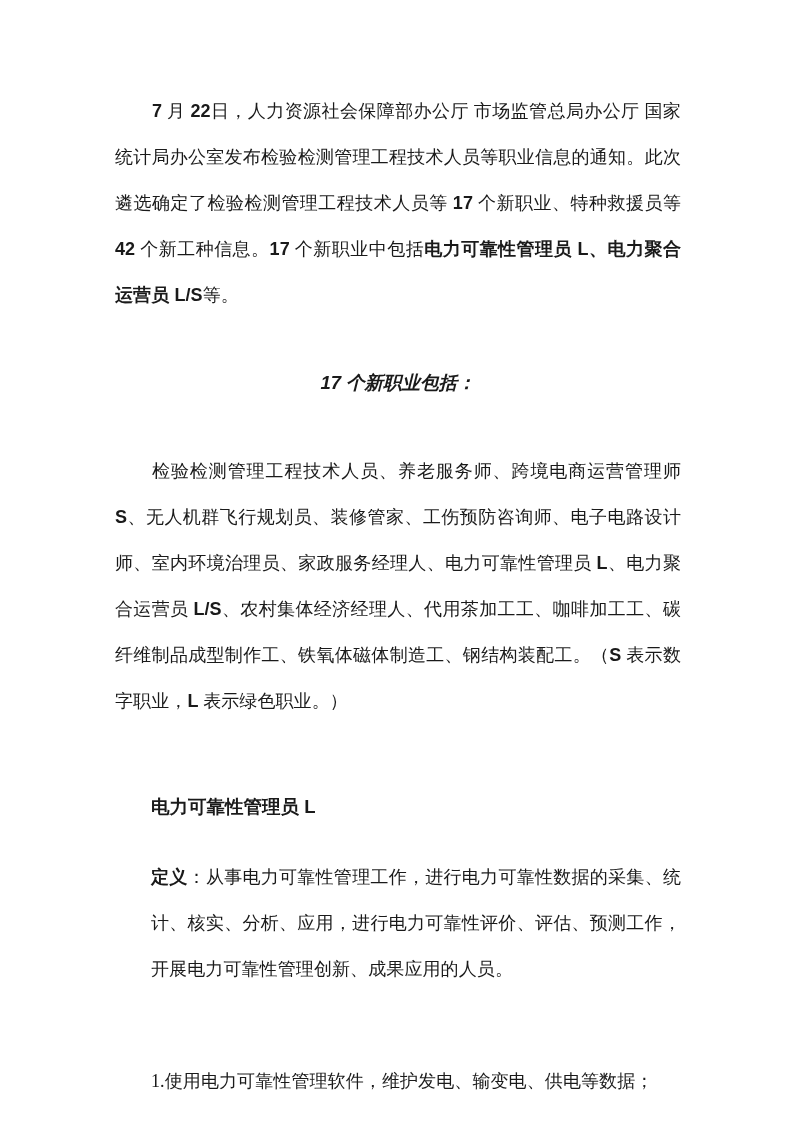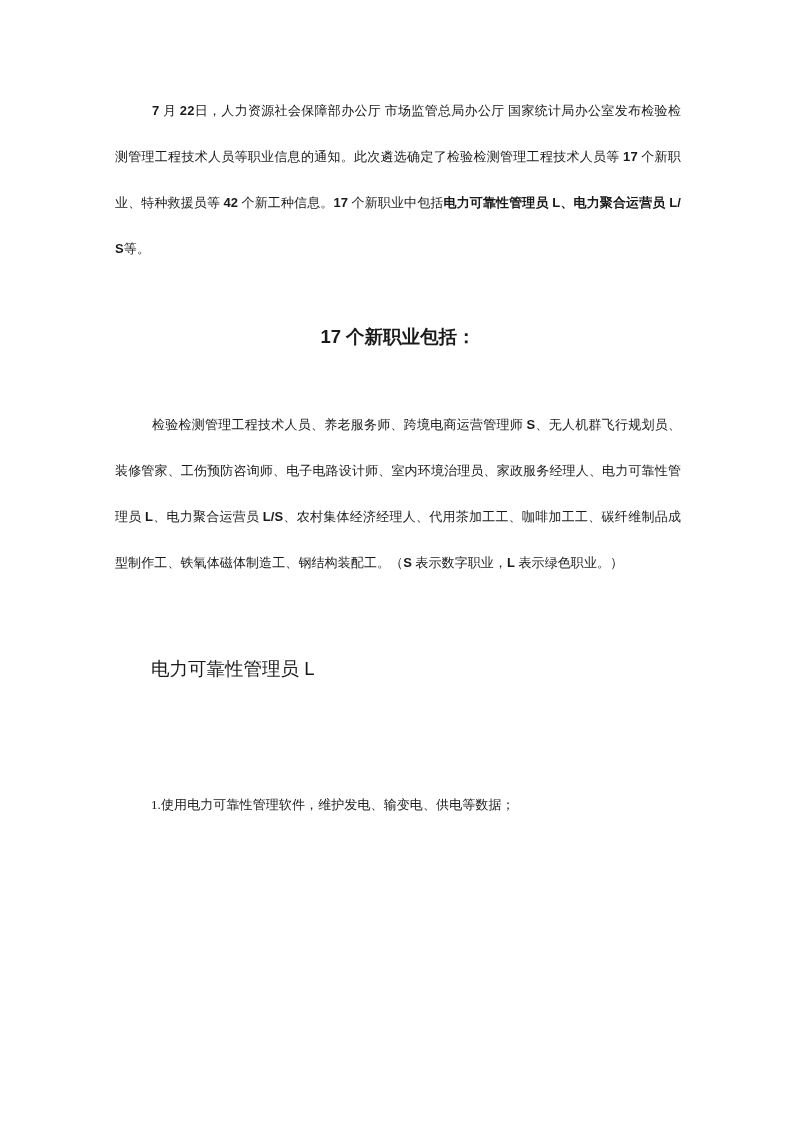--- a/index.html
+++ b/index.html
@@ -26,21 +26,21 @@
   #content {
     position: absolute;
     left: 115px;
     top: 88px;
     width: 566px;
   }
 
   
 
   .para {
-    font-size: 13px;
+    font-size: 18px;
     line-height: 46px;
     text-align: justify;
     text-justify: inter-ideograph;
     margin: 0;
     letter-spacing: 0.1px;
     word-break: break-all;
   }
 
   .para.indent-2em {
     text-indent: 37px;
@@ -61,25 +61,26 @@
     font-weight: bold;
   }
 
   .heading-center {
     font-family: "Liberation Sans", "DejaVu Sans", sans-serif;
     font-weight: bold;
     font-size: 18.5px;
     line-height: 46px;
     text-align: center;
     margin: 0;
+    font-style: italic;
   }
 
   .heading-left {
     font-family: "Liberation Sans", "DejaVu Sans", sans-serif;
-    font-weight: normal;
+    font-weight: bold;
     font-size: 18.5px;
     line-height: 46px;
     margin: 0;
     padding-left: 36px;
   }
 
   .gap-sm { height: 24px; }
   .gap-md { height: 42px; }
   .gap-xl { height: 60px; }
 </style>
@@ -99,20 +100,21 @@
     <div class="gap-md"></div>
 
     <p class="para indent-2em"><span>检验检测管理工程技术人员、养老服务师、跨境电商运营管理师</span> <span class="lat">S</span><span>、无人机群飞行规划员、装修管家、工伤预防咨询师、电子电路设计师、室内环境治理员、家政服务经理人、电力可靠性管理员</span> <span class="lat">L</span><span>、电力聚合运营员</span> <span class="lat">L/S</span><span>、农村集体经济经理人、代用茶加工工、咖啡加工工、碳纤维制品成型制作工、铁氧体磁体制造工、钢结构装配工。（</span><span class="lat">S</span> <span>表示数字职业，</span><span class="lat">L</span> <span>表示绿色职业。）</span></p>
 
     <div class="gap-xl"></div>
 
     <h3 class="heading-left">电力可靠性管理员 L</h3>
 
     <div class="gap-sm"></div>
 
+    <p class="para indent-block"><span class="b">定义</span><span>：</span><span>从事电力可靠性管理工作，进行电力可靠性数据的采集、统计、核实、分析、应用，进行电力可靠性评价、评估、预测工作，开展电力可靠性管理创新、成果应用的人员。</span></p>
 
     <div class="gap-md"></div>
 
 
     <div class="gap-sm"></div>
 
     <p class="para indent-block">1.使用电力可靠性管理软件，维护发电、输变电、供电等数据；</p>
 
   </div>
 </div>

